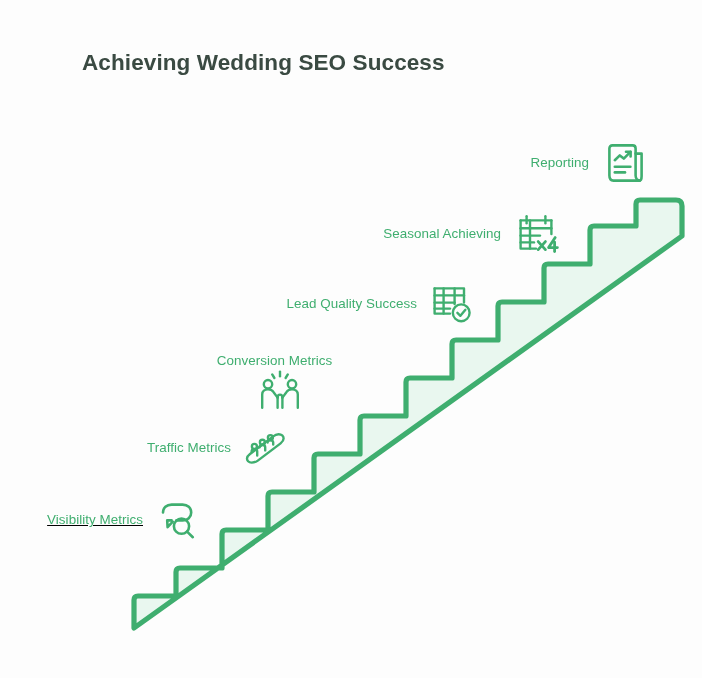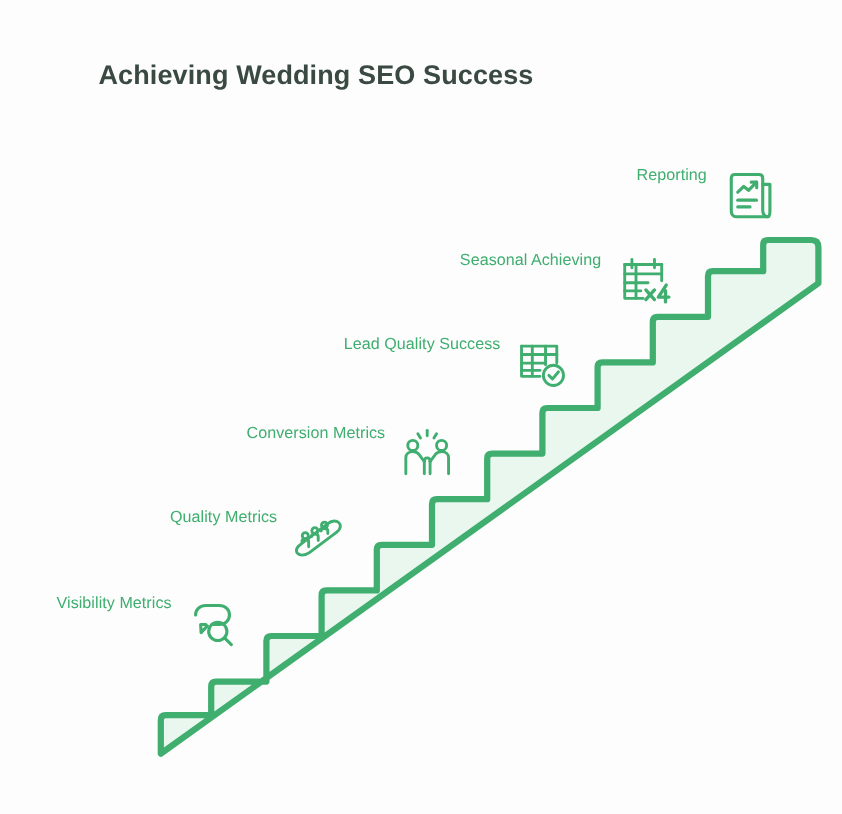--- a/index.html
+++ b/index.html
@@ -35,20 +35,21 @@
   }
   #stairs-svg {
     position: absolute;
     left: 0; top: 0;
     width: 702px;
     height: 678px;
   }
   .step-item {
     position: absolute;
     display: flex;
+    align-items: center;
     justify-content: flex-end;
     white-space: nowrap;
   }
   .step-label {
     font-size: 13.4px;
     color: #3fae6f;
     letter-spacing: 0.05px;
     margin-right: 11px;
     line-height: 1;
   }
@@ -105,48 +106,48 @@
            L636 226
            L636 204
            Q636 200 640 200
            L676 200
            Q682 200 682 206
            L682 236
            Z" fill="#e9f7ef" stroke="#3fae6f" stroke-width="5.2" stroke-linejoin="round" stroke-linecap="round"></path>
     </g>
   </svg>
 
-  <div class="step-item" style="left:12px; top:496px; width:190px;">
+  <div class="step-item" style="left:12px; top:496px; width:190px;text-decoration:underline;">
     <span class="step-label">Visibility Metrics</span>
     <span class="step-icon">
       <svg viewBox="0 0 48 48" fill="none" stroke="#3fae6f" stroke-width="2.6" stroke-linecap="round" stroke-linejoin="round">
         <path d="M9 16.5 C9 11.8 12.6 8.6 17.6 8.6 L28.6 8.6 C33.6 8.6 37.2 11.8 37.2 16.5 C37.2 21.2 33.6 24.4 28.6 24.4 L22.5 24.4"></path>
         <path d="M17.6 24.4 L13.2 24.4 L13.6 31.2 L18.8 25.6"></path>
         <circle cx="27.5" cy="30.2" r="7.6"></circle>
         <path d="M33.1 35.6 L38.8 41.2"></path>
       </svg>
     </span>
   </div>
 
   <div class="step-item" style="left:118px; top:424px; width:172px;">
-    <span class="step-label">Quality Metrics</span>
+    <span class="step-label">Traffic Metrics</span>
     <span class="step-icon">
       <svg viewBox="0 0 48 48" fill="none" stroke="#3fae6f" stroke-width="2.4" stroke-linecap="round" stroke-linejoin="round">
         <path d="M9.6 38.6 C6.4 38.6 5 36.4 5 34.6 C5 32.8 6.4 31.2 8 30 L30.8 12.6 C32.6 11.2 34 10.2 36.6 10.2 C39.6 10.2 41.6 12.2 41.6 14.6 C41.6 16.6 40.4 18 38.6 19.4 L15.8 36.6 C14.2 37.8 12.4 38.6 9.6 38.6 Z"></path>
         <circle cx="12.4" cy="22.4" r="2.5"></circle>
         <path d="M9.6 27.4 C9.6 26 10.8 25.2 12.4 25.2 C14 25.2 15.2 26 15.2 27.4 L15.2 31.6"></path>
         <circle cx="20.4" cy="18.2" r="2.5"></circle>
         <path d="M17.6 23.2 C17.6 21.8 18.8 21 20.4 21 C22 21 23.2 21.8 23.2 23.2 L23.2 26.4"></path>
         <circle cx="28.4" cy="13.6" r="2.5"></circle>
         <path d="M25.6 18.6 C25.6 17.2 26.8 16.4 28.4 16.4 C30 16.4 31.2 17.2 31.2 18.6 L31.2 20.6"></path>
       </svg>
     </span>
   </div>
 
-  <div class="step-item" style="left:180px; top:354px; width:200px;">
+  <div class="step-item" style="left:180px; top:354px; width:200px;flex-direction:column;">
     <span class="step-label">Conversion Metrics</span>
     <span class="step-icon">
       <svg viewBox="0 0 48 48" fill="none" stroke="#3fae6f" stroke-width="2.4" stroke-linecap="round" stroke-linejoin="round">
         <path d="M24 4.6 L24 9.2"></path>
         <path d="M16.2 7.4 L18.4 11"></path>
         <path d="M31.8 7.4 L29.6 11"></path>
         <circle cx="12" cy="17.2" r="4.2"></circle>
         <circle cx="36" cy="17.2" r="4.2"></circle>
         <path d="M6.2 40.8 L6.2 27.4 C6.2 24.4 8.6 22.4 12 22.4 C14.4 22.4 16.4 23.4 17.6 25.2 L21.6 30.6"></path>
         <path d="M41.8 40.8 L41.8 27.4 C41.8 24.4 39.4 22.4 36 22.4 C33.6 22.4 31.6 23.4 30.4 25.2 L26.4 30.6"></path>

